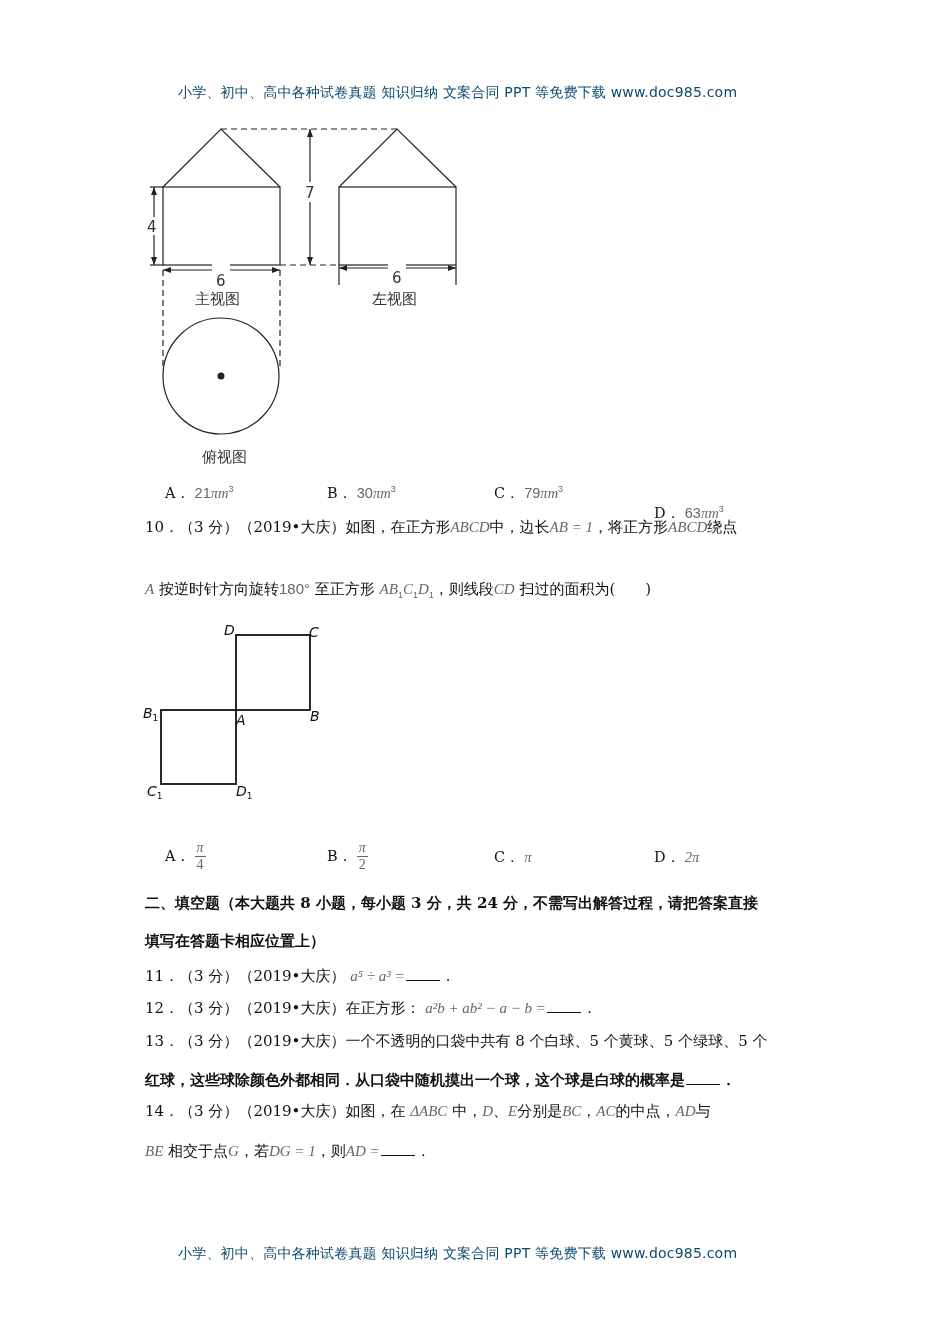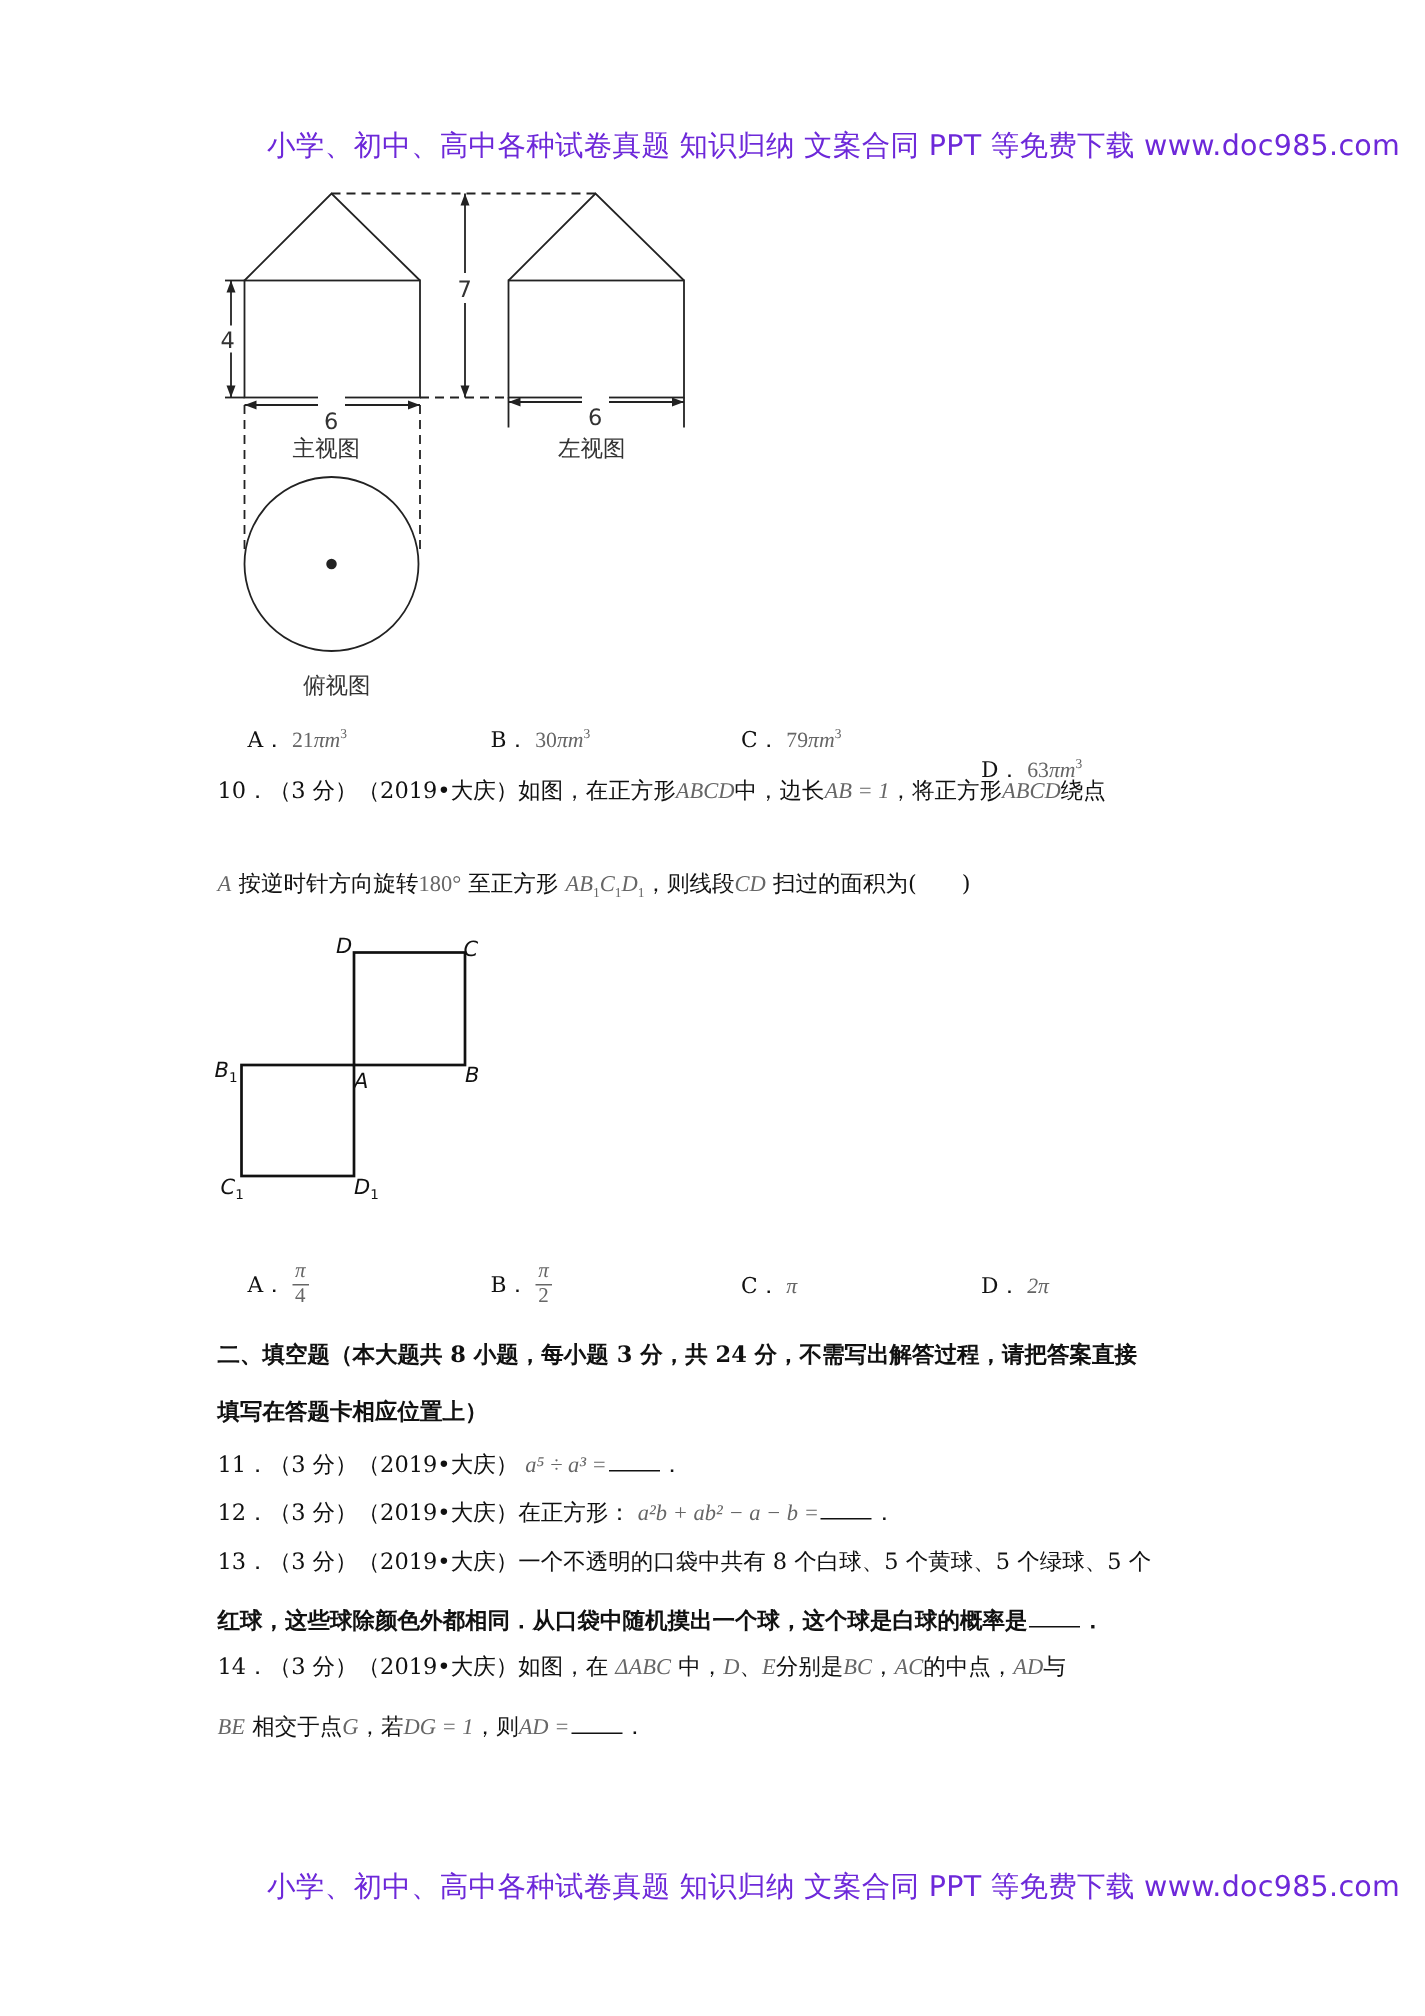--- a/index.html
+++ b/index.html
@@ -1,23 +1,23 @@
 <!DOCTYPE html>
 <html><head>
 <meta charset="utf-8">
 <style>
   html, body { margin:0; padding:0; background:#ffffff; }
   body { width:950px; height:1344px; position:relative; overflow:hidden;
          font-family:"DejaVu Serif","Liberation Serif",serif; color:#111; }
   .abs { position:absolute; }
-  .hdr { font-family:"DejaVu Sans","Liberation Sans",sans-serif; font-size:19px; color:#6d28d9; white-space:nowrap; letter-spacing:0.2px; }
+  .hdr { font-family:"DejaVu Sans","Liberation Sans",sans-serif; font-size:14px; color:#0c4a6e; white-space:nowrap; letter-spacing:0.2px; }
   .line { font-size:15px; white-space:nowrap; }
   .opt { font-size:14.5px; white-space:nowrap; }
   .m { font-family:"Liberation Serif","DejaVu Serif",serif; font-style:italic; color:#666; }
-  .mu { font-family:Liberation Serif, serif; color:#666; }
+  .mu { font-family:Liberation Sans, sans-serif; color:#666; }
   .bold { font-weight:bold; }
   .blank { display:inline-block; width:34px; border-bottom:1.5px solid #111; height:12px; vertical-align:baseline; margin:0 1px; }
   .frac { display:inline-flex; flex-direction:column; align-items:center; vertical-align:middle; font-family:"Liberation Serif",serif; color:#666; font-size:14px; line-height:16px; }
   .frac .num { font-style:italic; padding:0 2px; border-bottom:1px solid #666; }
   .frac .den { padding:0 2px; }
   sup { font-size:9px; }
   sub { font-size:9px; }
   svg text { font-family:"DejaVu Sans","Liberation Sans",sans-serif; }
 </style>
 </head>

